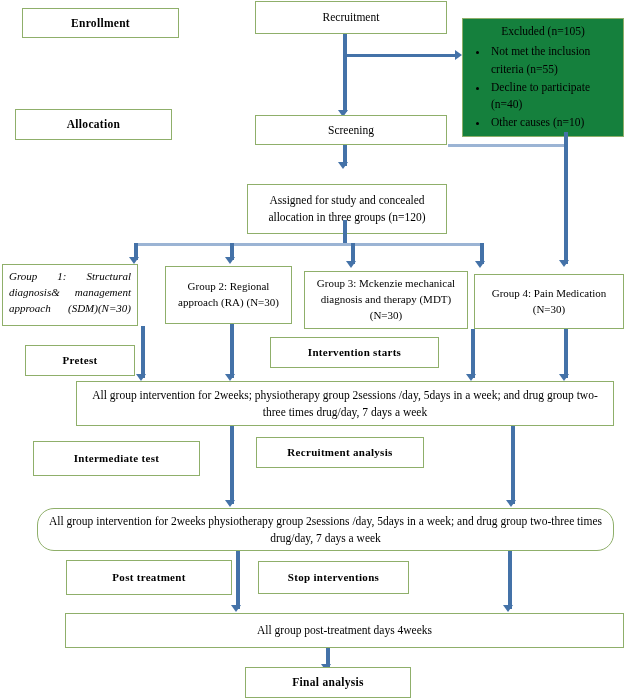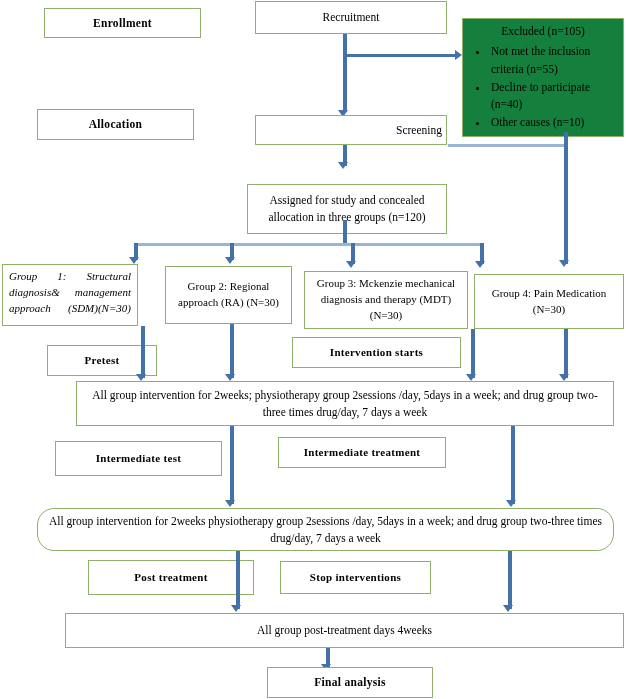--- a/index.html
+++ b/index.html
@@ -29,21 +29,20 @@
     justify-content: center;
     text-align: center;
     font-size: 11.5px;
     line-height: 1.45;
     padding: 2px 4px;
     color: #000000;
   }
   .box.bold {
     font-weight: bold;
     letter-spacing: 0.3px;
-    margin-left: 22px;
   }
   .box.just {
     display: block;
     text-align: justify;
     text-align-last: justify;
     padding: 4px 6px;
   }
   .excl {
     position: absolute;
     box-sizing: border-box;
@@ -124,21 +123,21 @@
 
   <div class="excl" style="left:462px; top:18px; width:162px; height:119px;">
     <span class="title">Excluded (n=105)</span>
     <ul>
       <li>Not met the inclusion criteria (n=55)</li>
       <li>Decline to participate (n=40)</li>
       <li>Other causes (n=10)</li>
     </ul>
   </div>
 
-  <div class="box" style="left:255px; top:115px; width:192px; height:30px;justify-content:flex-end;">
+  <div class="box" style="left:255px; top:115px; width:192px; height:30px;">
     <span>Screening</span>
   </div>
 
   <div class="vline" style="left:343px; top:145px; height:21px;"></div>
   <div class="arrow-down" style="left:338px; top:162px;"></div>
 
   <div class="hline pale" style="left:448px; top:144px; width:120px;"></div>
   <div class="vline" style="left:564px; top:132px; height:132px;"></div>
 
   <div class="box" style="left:247px; top:184px; width:200px; height:50px;">
@@ -200,21 +199,21 @@
 
   <div class="box" style="left:76px; top:381px; width:538px; height:45px; font-size:11.5px;">
     <span>All group intervention for 2weeks; physiotherapy group 2sessions /day, 5days in a week; and drug group two-three times drug/day, 7 days a week</span>
   </div>
 
   <div class="box bold" style="left:33px; top:441px; width:167px; height:35px; font-size:11px;">
     <span>Intermediate test</span>
   </div>
 
   <div class="box bold" style="left:256px; top:437px; width:168px; height:31px; font-size:11px;">
-    <span>Intermediate treatment</span>
+    <span>Recruitment analysis</span>
   </div>
 
   <div class="vline" style="left:230px; top:426px; height:78px;"></div>
   <div class="arrow-down" style="left:225px; top:500px;"></div>
 
   <div class="vline" style="left:511px; top:426px; height:78px;"></div>
   <div class="arrow-down" style="left:506px; top:500px;"></div>
 
   <div class="box" style="left:37px; top:508px; width:577px; height:43px; font-size:11.5px;border-radius:17px;">
     <span>All group intervention for 2weeks physiotherapy group 2sessions /day, 5days in a week; and drug group two-three times drug/day, 7 days a week</span>

